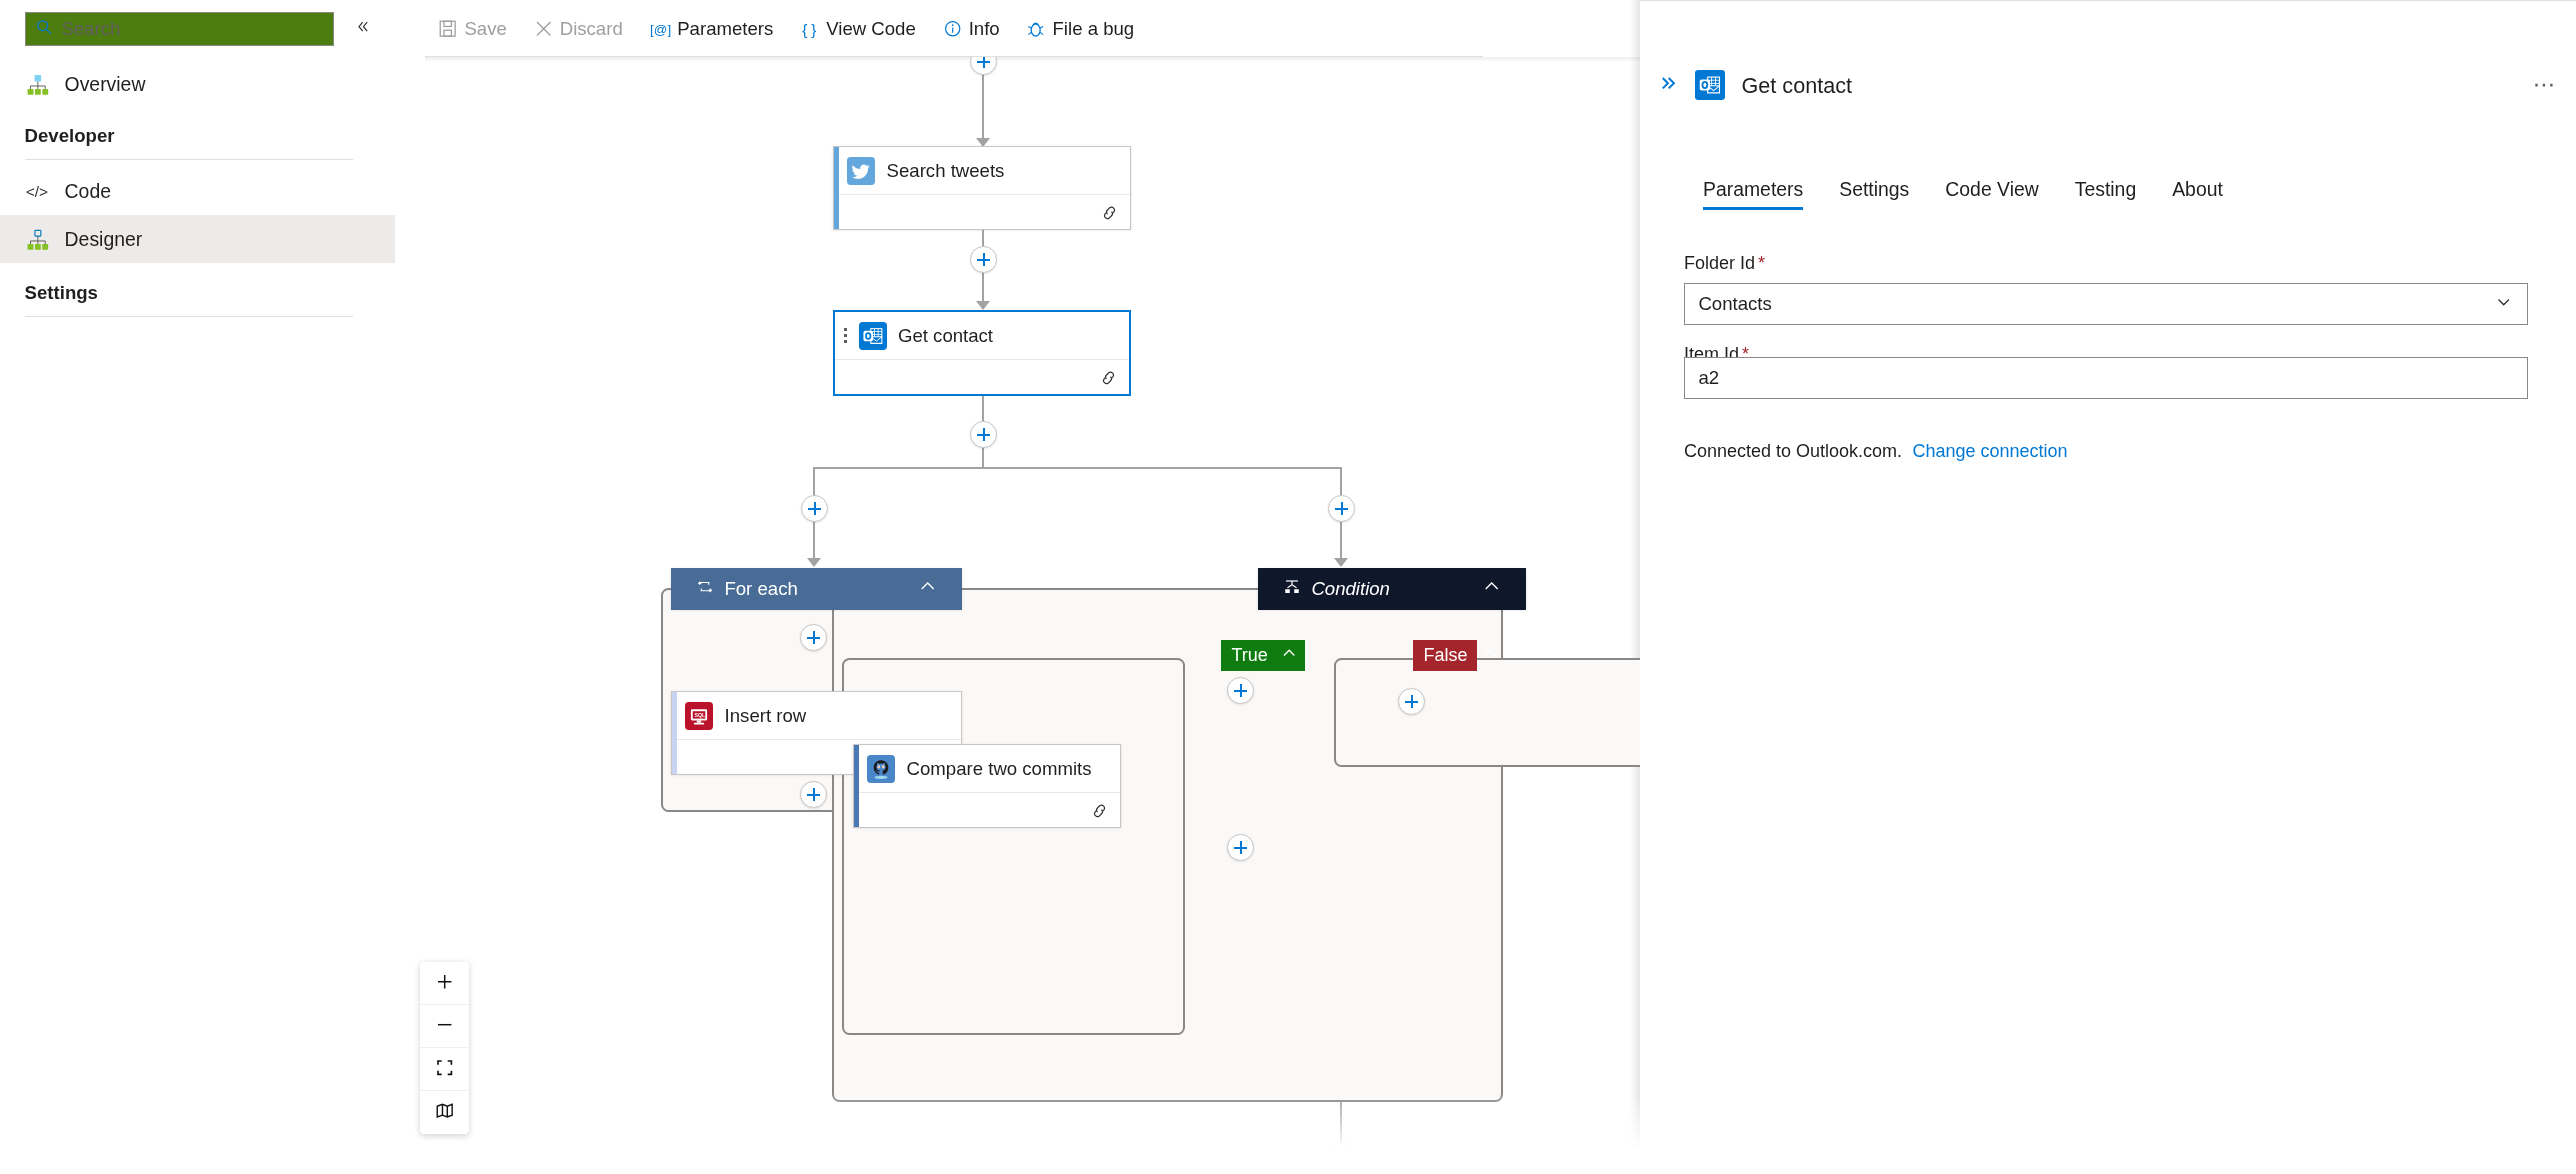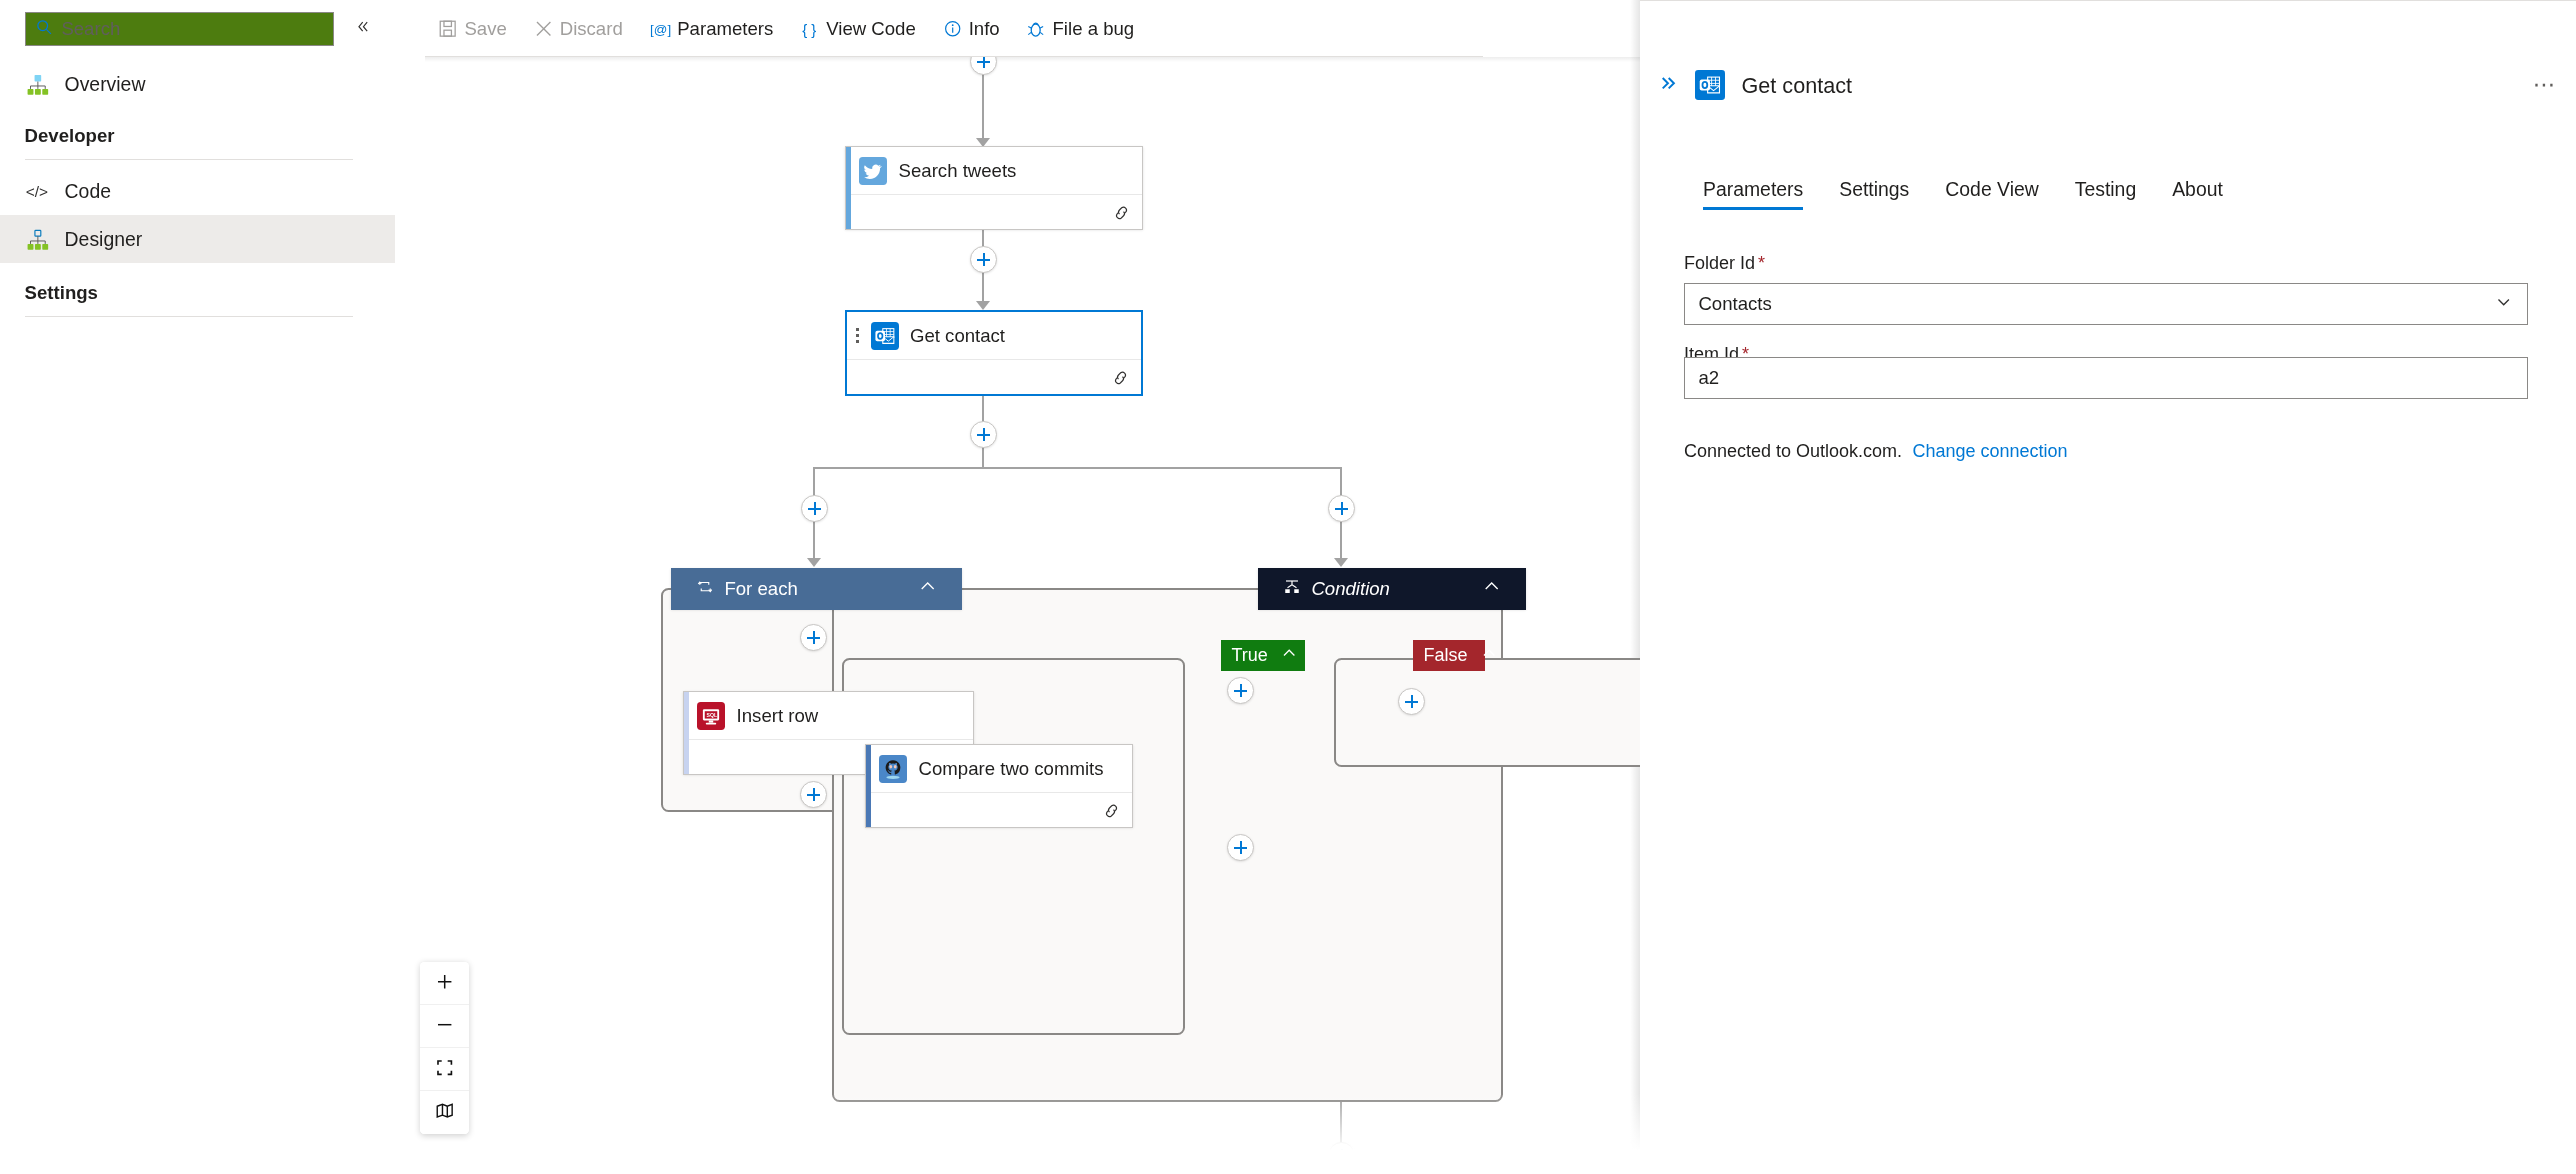--- a/index.html
+++ b/index.html
@@ -93,21 +93,20 @@
   .plusbtn::before, .plusbtn::after {
     content: ""; position: absolute; background: #0078d4;
   }
   .plusbtn::before { left: 6px; top: 12px; width: 13.4px; height: 1.9px; }
   .plusbtn::after { left: 12px; top: 6px; width: 1.9px; height: 13.4px; }
 
   .node {
     position: absolute; width: 298px; background: #ffffff;
     border: 0.7px solid #c8c6c4; box-shadow: 0 1.2px 2.7px rgba(0,0,0,0.13);
     z-index: 14;
-    margin-left: 12px;
   }
   .node .accent {
     position: absolute; left: 0; top: 0; bottom: 0; width: 4.5px;
   }
   .node.selected { border: 2.2px solid #0078d4; box-shadow: none; }
   .node-head {
     height: 48px; display: flex; align-items: center; gap: 11.2px;
     padding-left: 13.4px; border-bottom: 0.7px solid #e8e8e8;
   }
   .node-title { font-size: 18.6px; color: #201f1e; }
@@ -496,21 +495,21 @@
 
     <div class="badge" style="left:796px; top:583px; width:84px; background:#107c10;">
       <span>True</span>
       <span>
         <svg width="16.4" height="16.4" viewBox="0 0 22 22">
             <polyline points="4,14 11,7 18,14" fill="none" stroke="#fff" stroke-width="1.7"></polyline>
           </svg>
       </span>
     </div>
 
-    <div class="badge" style="left:988px; top:583px; width:72px; background:#a4262c;">
+    <div class="badge" style="left:988px; top:583px; width:64px; background:#a4262c;">
       <span>False</span>
       <span>
         <svg width="16.4" height="16.4" viewBox="0 0 22 22">
             <polyline points="4,14 11,7 18,14" fill="none" stroke="#fff" stroke-width="1.7"></polyline>
           </svg>
       </span>
     </div>
 
     <div class="scope" style="left:417px; top:601px; width:343px; height:377px; border-width:2.2px;"></div>
     <div class="conn vline" style="left:814px; top:614px; height:30px;"></div>

